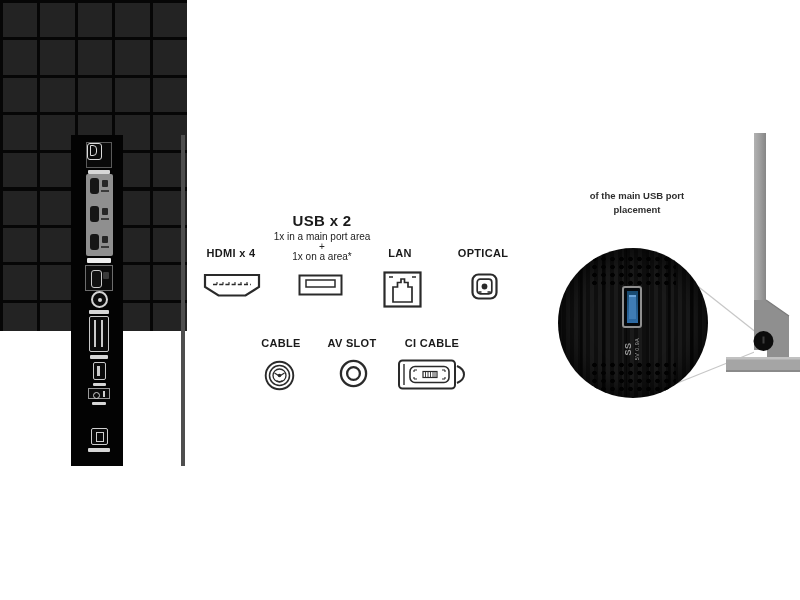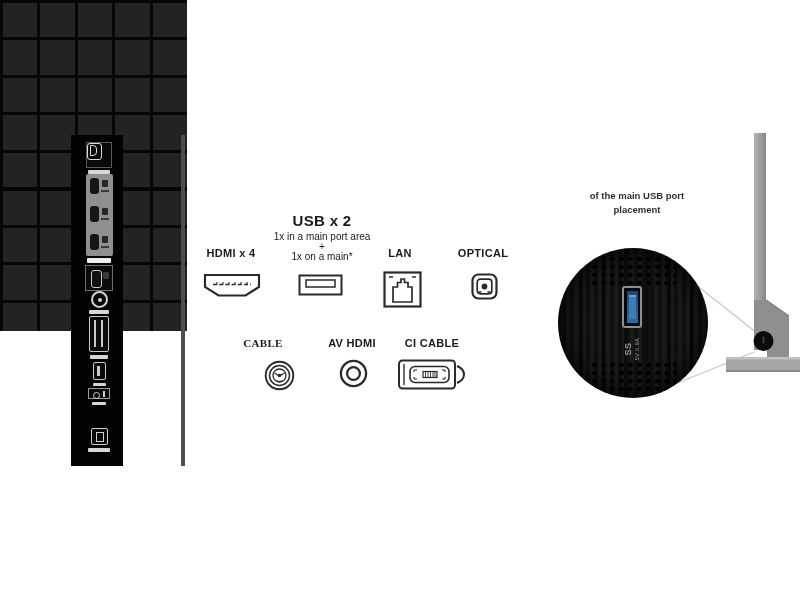--- a/index.html
+++ b/index.html
@@ -140,21 +140,21 @@
     <svg width="58" height="25" viewBox="0 0 58 25" fill="none" stroke="#2a2a2a">
       <path d="M2 2 H56 V14 L42.5 22.5 H15.5 L2 14 Z" stroke-width="2.2"></path>
       <path d="M10 11.5 H48" stroke-width="1.4" stroke-dasharray="4 2.2"></path>
       <path d="M14 11.5 v-2.5 M20 11.5 v-2.5 M26 11.5 v-2.5 M32 11.5 v-2.5 M38 11.5 v-2.5 M44 11.5 v-2.5" stroke-width="1.1"></path>
     </svg>
   </div>
 
   <div class="lab usb-head" style="left:322px;top:212px;">USB x 2</div>
   <div class="note" style="left:322px;top:231px;">1x in a main port area</div>
   <div class="note" style="left:322px;top:241px;">+</div>
-  <div class="note" style="left:322px;top:251px;">1x on a main*</div>
+  <div class="note" style="left:322px;top:251px;">1x on a area*</div>
   <div class="icon" style="left:298px;top:274px;">
     <svg width="45" height="22" viewBox="0 0 45 22" fill="none" stroke="#2a2a2a">
       <rect x="1.5" y="1.5" width="42" height="19" stroke-width="2"></rect>
       <rect x="8" y="6" width="29" height="7" stroke-width="1.5"></rect>
     </svg>
   </div>
 
   <div class="lab" style="left:400px;top:247px;">LAN</div>
   <div class="icon" style="left:383px;top:271px;">
     <svg width="39" height="37" viewBox="0 0 39 37" fill="none" stroke="#2a2a2a">
@@ -167,32 +167,32 @@
   <div class="lab" style="left:483px;top:247px;">OPTICAL</div>
   <div class="icon" style="left:471px;top:273px;">
     <svg width="27" height="27" viewBox="0 0 27 27" fill="none" stroke="#2a2a2a">
       <rect x="1.5" y="1.5" width="24" height="24" rx="6" stroke-width="2.2"></rect>
       <rect x="6.2" y="6.2" width="14.6" height="14.6" rx="3" stroke-width="1.7"></rect>
       <path d="M7.5 19 h3 M16.5 19 h3" stroke-width="1.3"></path>
       <circle cx="13.5" cy="13.5" r="2.9" fill="#2a2a2a" stroke="none"></circle>
     </svg>
   </div>
 
-  <div class="lab" style="left:263px;top:337px;font-family:Liberation Serif, serif;">CABLE</div>
+  <div class="lab" style="left:281px;top:337px;">CABLE</div>
   <div class="icon" style="left:264px;top:360px;">
     <svg width="31" height="31" viewBox="0 0 31 31" fill="none" stroke="#2a2a2a">
       <circle cx="15.5" cy="15.5" r="13.8" stroke-width="1.9"></circle>
       <circle cx="15.5" cy="15.5" r="10" stroke-width="1.5"></circle>
       <circle cx="15.5" cy="15.5" r="6.5" stroke-width="1.3"></circle>
       <path d="M10.5 13 l4 2.5 M20.5 13 l-4 2.5 M12.5 20.5 a5 5 0 0 0 6 0" stroke-width="1.2"></path>
       <circle cx="15.5" cy="15.5" r="1.8" fill="#2a2a2a" stroke="none"></circle>
     </svg>
   </div>
 
-  <div class="lab" style="left:352px;top:337px;">AV HDMI</div>
+  <div class="lab" style="left:352px;top:337px;">AV SLOT</div>
   <div class="icon" style="left:339px;top:359px;">
     <svg width="29" height="29" viewBox="0 0 29 29" fill="none" stroke="#2a2a2a">
       <circle cx="14.5" cy="14.5" r="12.6" stroke-width="2.3"></circle>
       <circle cx="14.5" cy="14.5" r="6.4" stroke-width="2.3"></circle>
     </svg>
   </div>
 
   <div class="lab" style="left:432px;top:337px;">CI CABLE</div>
   <div class="icon" style="left:397px;top:357px;">
     <svg width="68" height="35" viewBox="0 0 68 35" fill="none" stroke="#2a2a2a">

